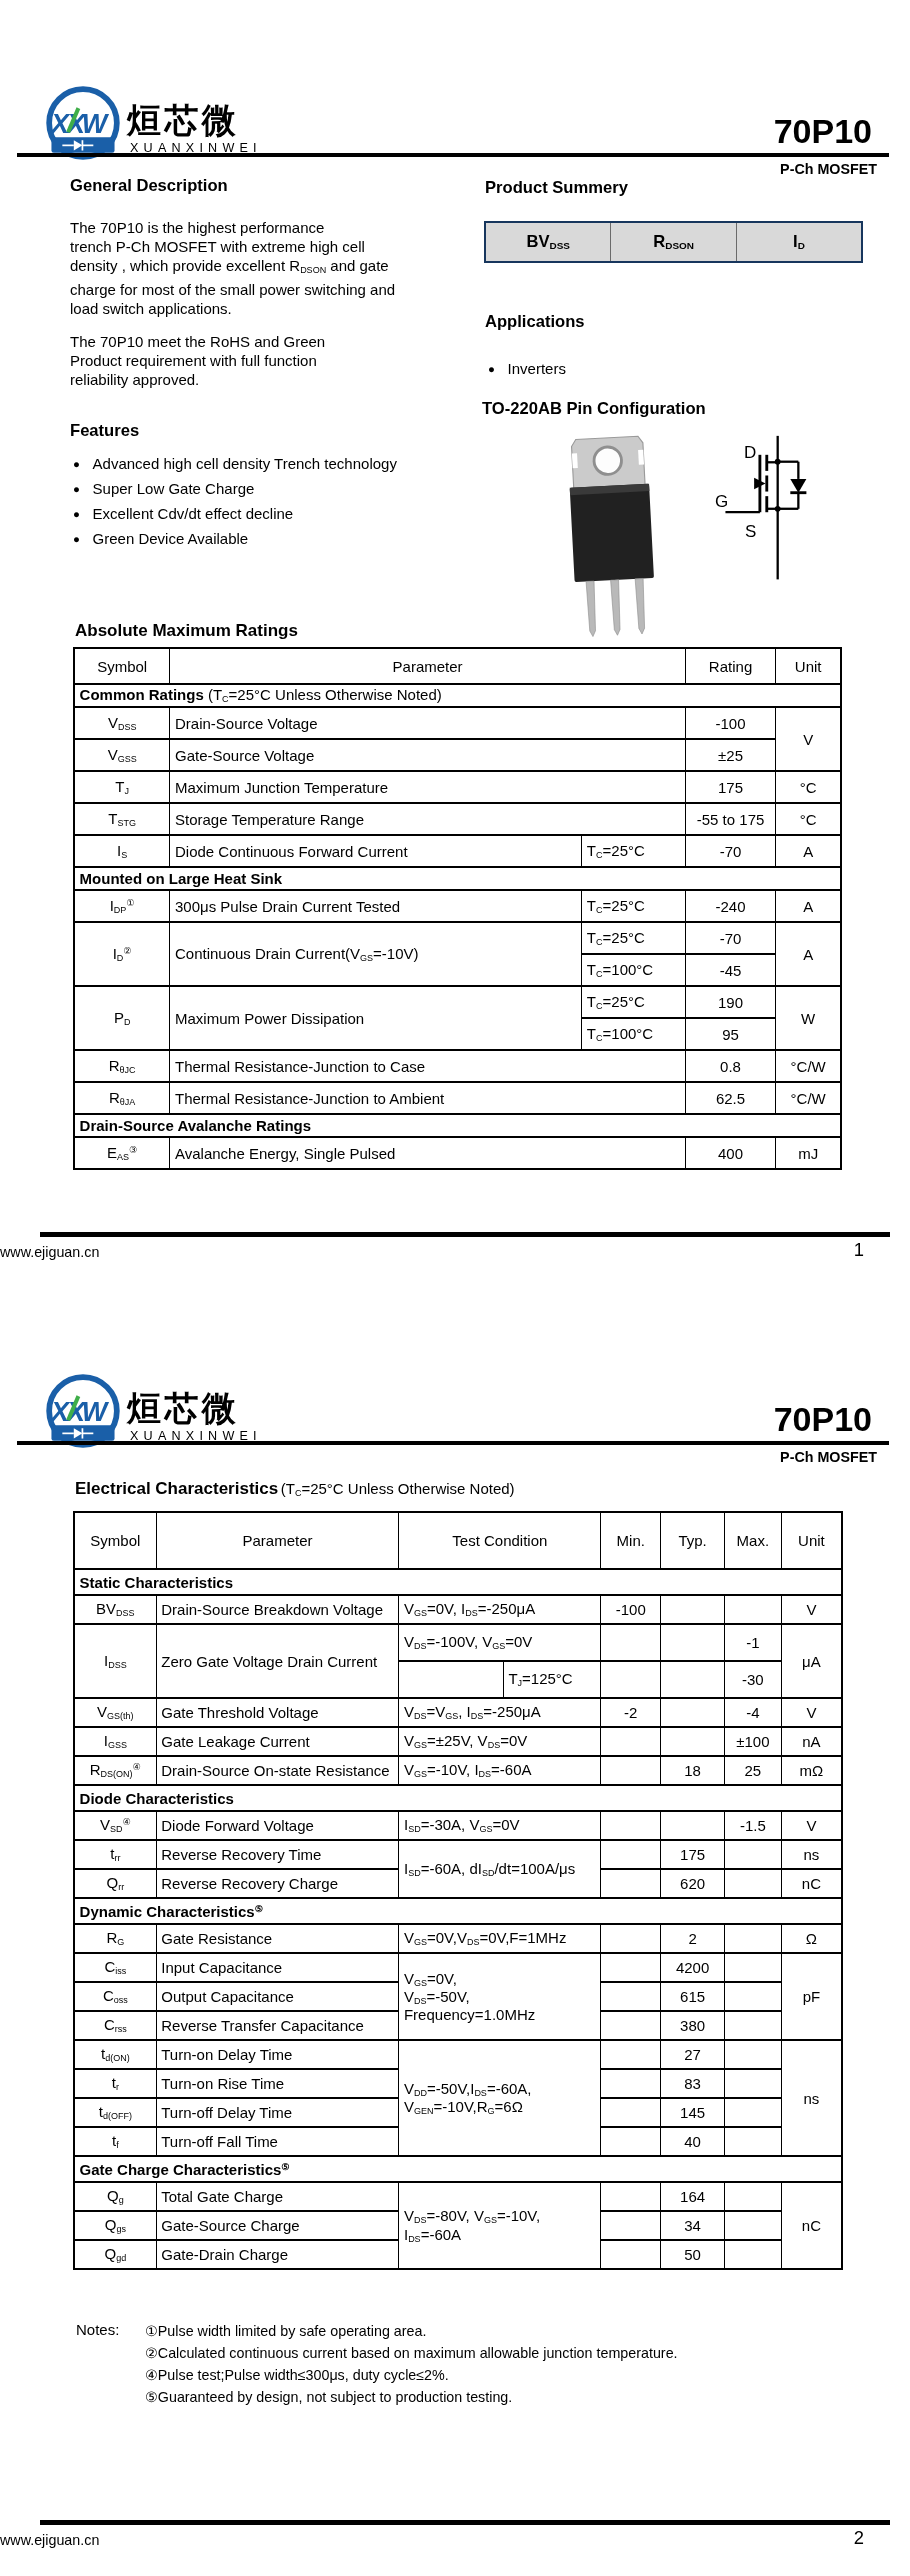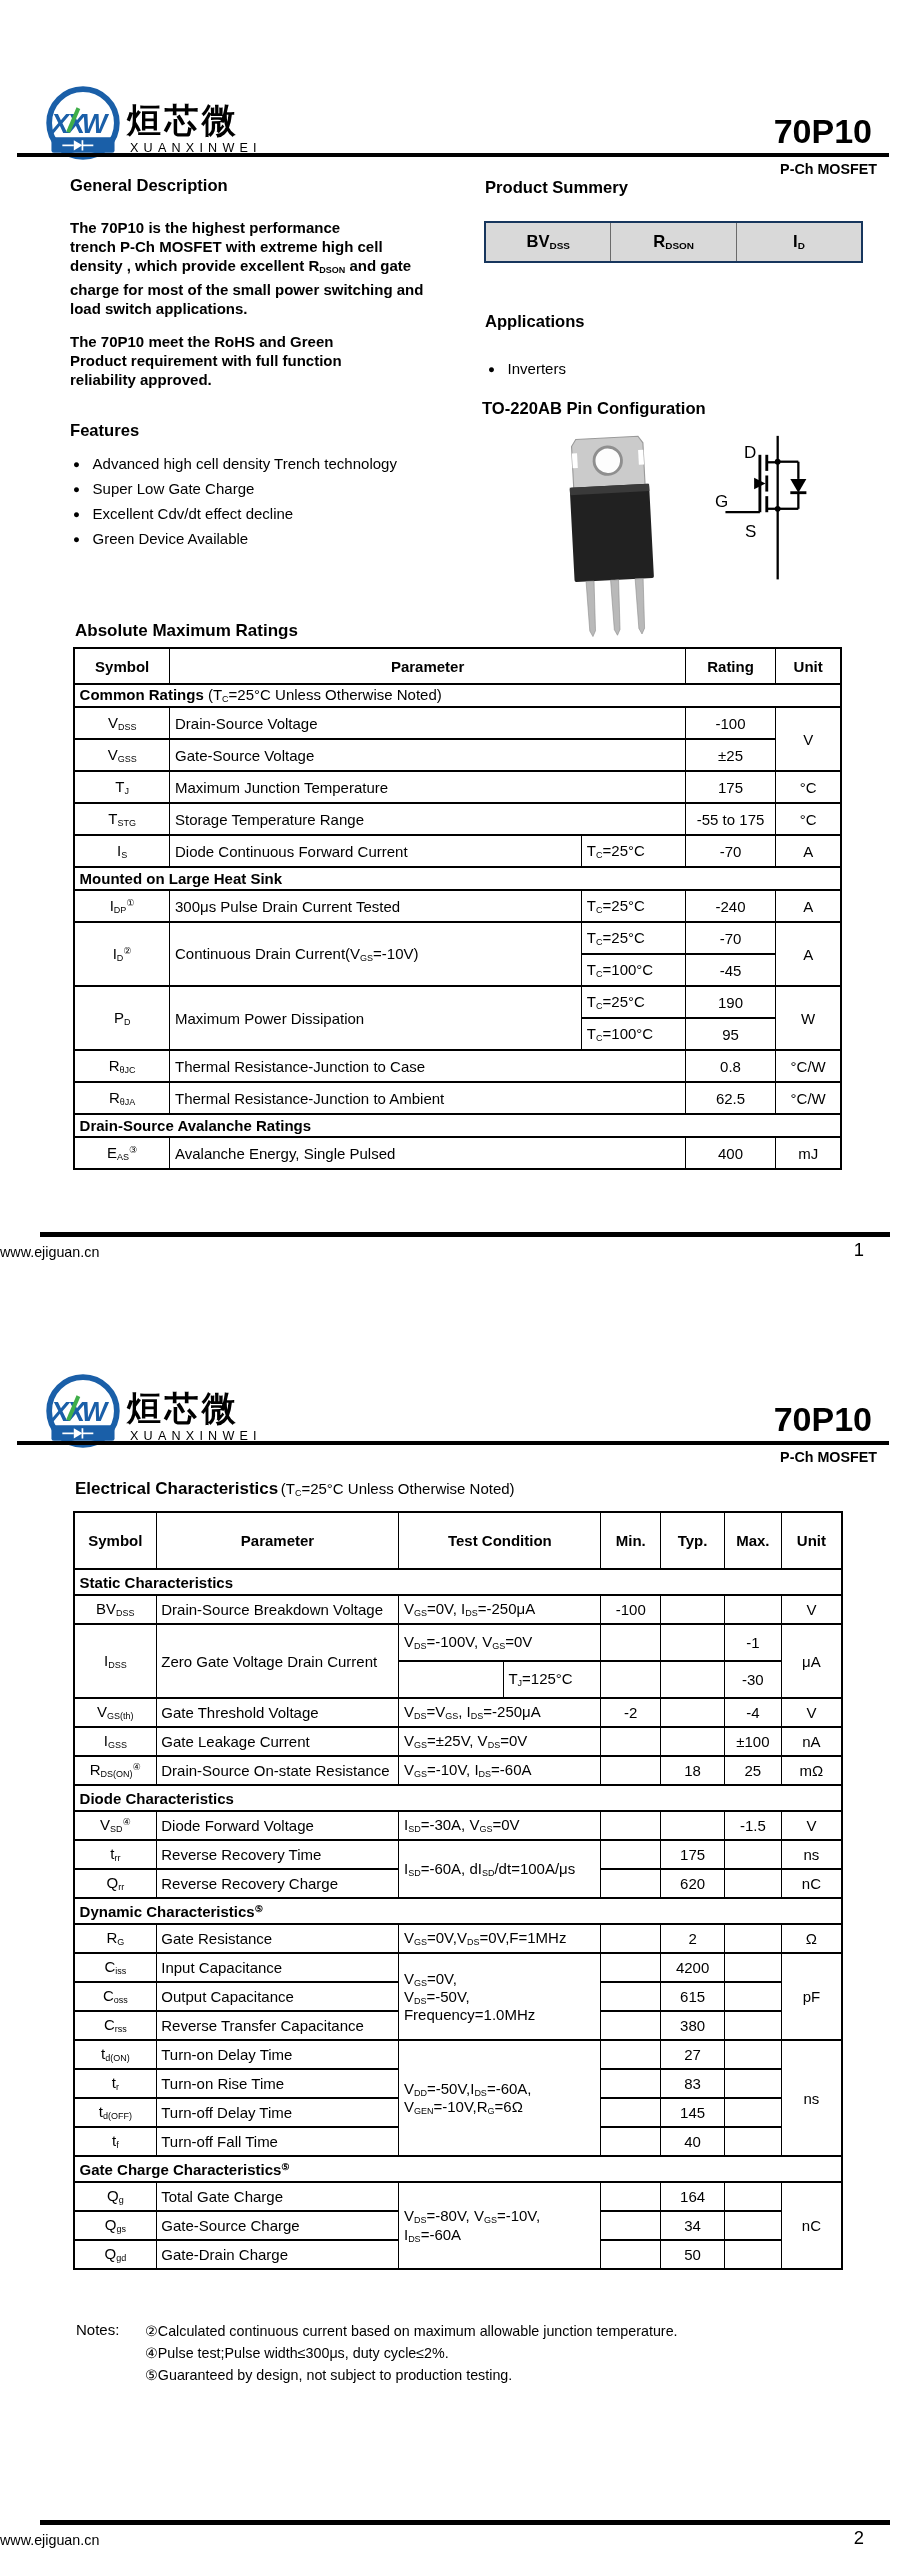--- a/index.html
+++ b/index.html
@@ -10,31 +10,31 @@
   
   .logo-cn{font-size:34px;font-weight:bold;letter-spacing:3.4px;white-space:nowrap;}
   .logo-en{font-size:12.6px;letter-spacing:5.2px;white-space:nowrap;}
   .part-number{font-size:34px;font-weight:bold;text-align:right;}
   .hrule{background:#000;height:4px;}
   .device-type{font-size:14.3px;font-weight:bold;text-align:right;}
   
   .h1{font-size:16.6px;font-weight:bold;white-space:nowrap;}
   .h1big{font-size:17px;font-weight:bold;white-space:nowrap;}
   .h-sub{font-size:15px;font-weight:normal;}
-  .para{font-size:15px;line-height:19px;white-space:pre-line;width:396px;font-weight:bold;}
+  .para{font-size:15px;line-height:19px;white-space:pre-line;width:396px;}
   .feat-item,.app-item{height:25px;font-size:15px;display:flex;align-items:center;}
   .bullet{font-size:11.5px;margin-right:12.6px;}
   sub{font-size:0.60em;vertical-align:-0.25em;letter-spacing:0;}
   sup{font-size:0.62em;vertical-align:0.55em;}
   
   .dtable table{border-collapse:collapse;width:100%;table-layout:fixed;font-size:15px;border:2.9px solid #000;background:#fff;}
   .dtable td,.dtable th{border:1.7px solid #000;border-top-width:2.3px;border-bottom-width:2.3px;text-align:center;padding:0.6px 4.6px;overflow:hidden;}
   .dtable tr{height:32px;}
   .dtable tr.hdr{height:36px;}
-  .dtable tr.hdr th{font-weight:bold;}
+  .dtable tr.hdr th{font-weight:normal;}
   .dtable tr.sec{height:23px;}
   .dtable tr.sec td{text-align:left;}
   .dtable td.al{text-align:left;}
   .elec .dt tr{height:29px;}
   .elec .dt tr.hdr{height:57px;}
   .elec .dt tr.sec{height:26px;}
   
   .ps table{border-collapse:collapse;width:100%;table-layout:fixed;font-size:16.6px;border:2.9px solid #17365d;box-shadow:inset 0 0 0 1.1px #fff;}
   .ps th{background:#d9d9d9;border-bottom:2.3px solid #17365d;border-left:1.1px solid #6b6b6b;height:36px;font-weight:bold;}
   .ps td{border-left:1.1px solid #6b6b6b;height:33px;text-align:center;}
@@ -486,20 +486,21 @@
             <td></td>
             <td>50</td>
             <td></td>
           </tr>
         </tbody>
       </table>
     </div>
 
   <div class="abs notes-label" style="left:76px;top:1033px">Notes:</div>
   <div class="abs" style="left:145px;top:1032px">
+    <div class="note-item">①Pulse width limited by safe operating area.</div>
     <div class="note-item">②Calculated continuous current based on maximum allowable  junction temperature.</div>
     <div class="note-item">④Pulse test;Pulse width≤300μs, duty cycle≤2%.</div>
     <div class="note-item">⑤Guaranteed by design, not subject to production testing.</div>
   </div>
 
   <div class="abs hrule" style="left:40px;top:1232px;width:850px;height:4.6px"></div>
   <div class="abs footer-url" style="left:0;top:1244px">www.ejiguan.cn</div>
   <div class="abs page-num" style="right:46px;top:1239px">2</div>
 </div>
 

